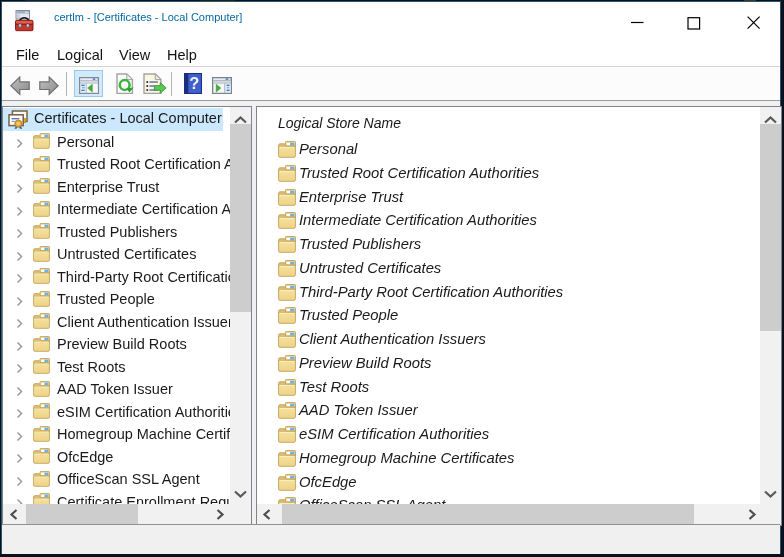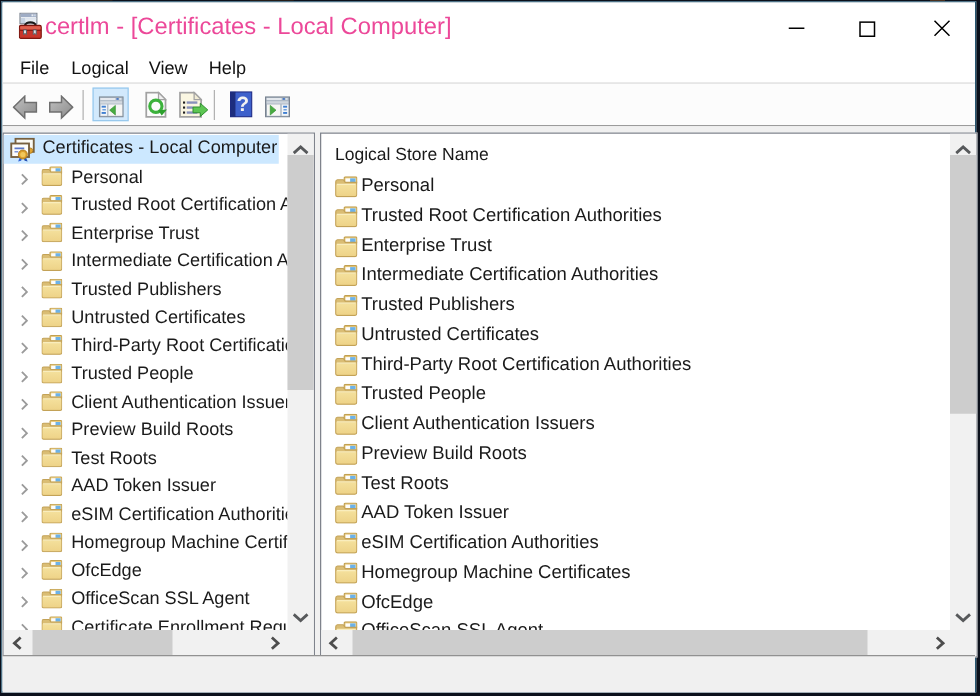--- a/index.html
+++ b/index.html
@@ -2,21 +2,21 @@
 <html><head>
 <meta charset="utf-8">
 <style>
   * { margin:0; padding:0; box-sizing:border-box; }
   html,body { width:784px; height:557px; }
   body { font-family:"Liberation Sans", sans-serif; background:#0b101b; position:relative; overflow:hidden; }
   #win { position:absolute; left:1px; top:1px; width:780px; height:553px; background:#fff; border:1px solid #275671; }
   
   #titlebar { position:absolute; left:0; top:0; width:100%; height:40px; background:#fff; }
   #title-ico { position:absolute; left:13px; top:8px; }
-  #title-txt { position:absolute; left:34px; top:9px; font-size:19px; color:#ec4899; }
+  #title-txt { position:absolute; left:52px; top:9px; font-size:11px; color:#0369a1; }
   .capbtn { position:absolute; top:0; }
   
   #menubar { position:absolute; left:0; top:40px; width:100%; height:25px; background:#fff; border-bottom:1px solid #d5d5d5; font-size:14.5px; color:#111; }
   .mi { position:absolute; top:5px;text-align:right; }
   
   #toolbar { position:absolute; left:0; top:65px; width:100%; height:34px; background:#fcfcfc; border-bottom:1px solid #9b9b9b; }
   .tsep { position:absolute; top:5px; width:1px; height:24px; background:#b2b2b2; }
   #tb-hover { position:absolute; left:71.5px; top:3px; width:29px; height:27px; background:#d2e9fc; border:1px solid #99c9ed; }
   
   #frame { position:absolute; left:0; top:99px; width:100%; height:424px; background:#f0f0f0; }
@@ -29,21 +29,21 @@
   .sbthumb { position:absolute; background:#cdcdcd; }
   .sbarrow { position:absolute; width:20px; height:20px; }
   
   #tree { position:absolute; left:0; top:1px; width:227px; height:397px; overflow:hidden; }
   .trow { position:absolute; left:0; width:300px; height:23px; font-size:14.5px; color:#1a1a1a; white-space:nowrap; }
   .trow .txt { position:absolute; left:54px; top:1.5px; }
   .trow svg.fold { position:absolute; left:30px; top:1px; }
   .chev { position:absolute; left:13px; top:6px; }
   #rootrow { position:absolute; left:0; top:1px; width:220px; height:23px; background:#cce8ff; font-size:14.5px; color:#1a1a1a; white-space:nowrap; }
   
-  #rlist { position:absolute; left:4px; top:1px; width:502px; height:397px; overflow:hidden; background:#fff; font-size:14.8px; }
+  #rlist { position:absolute; left:14px; top:1px; width:502px; height:397px; overflow:hidden; background:#fff; font-size:14.8px;font-style:italic; }
   .lrow { position:absolute; left:0; width:500px; height:24px; color:#1a1a1a; white-space:nowrap; }
   .lrow .txt { position:absolute; left:28px; top:1.5px; }
   .lrow svg.fold { position:absolute; left:6.5px; top:1.5px; }
 </style>
 </head>
 <body>
 <svg width="0" height="0" style="position:absolute">
   <defs>
     <linearGradient id="fgrad" x1="0" y1="0" x2="0" y2="1">
       <stop offset="0" stop-color="#f4e09c"></stop>

